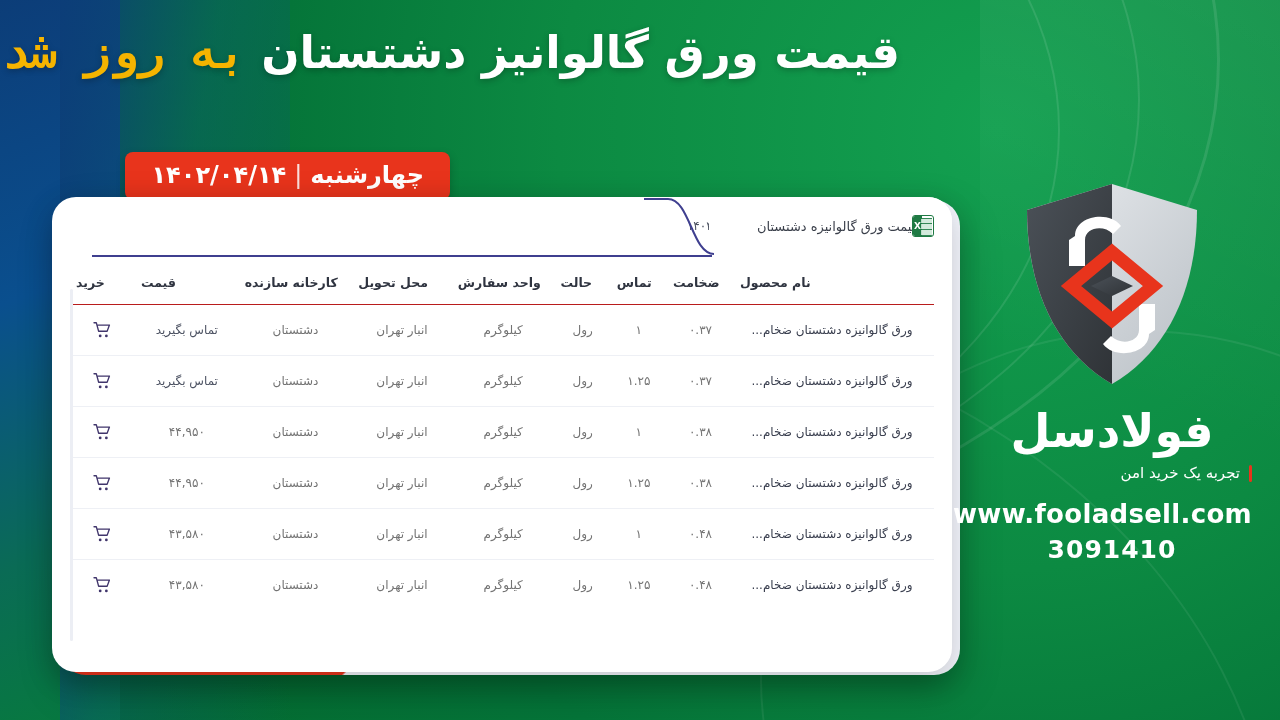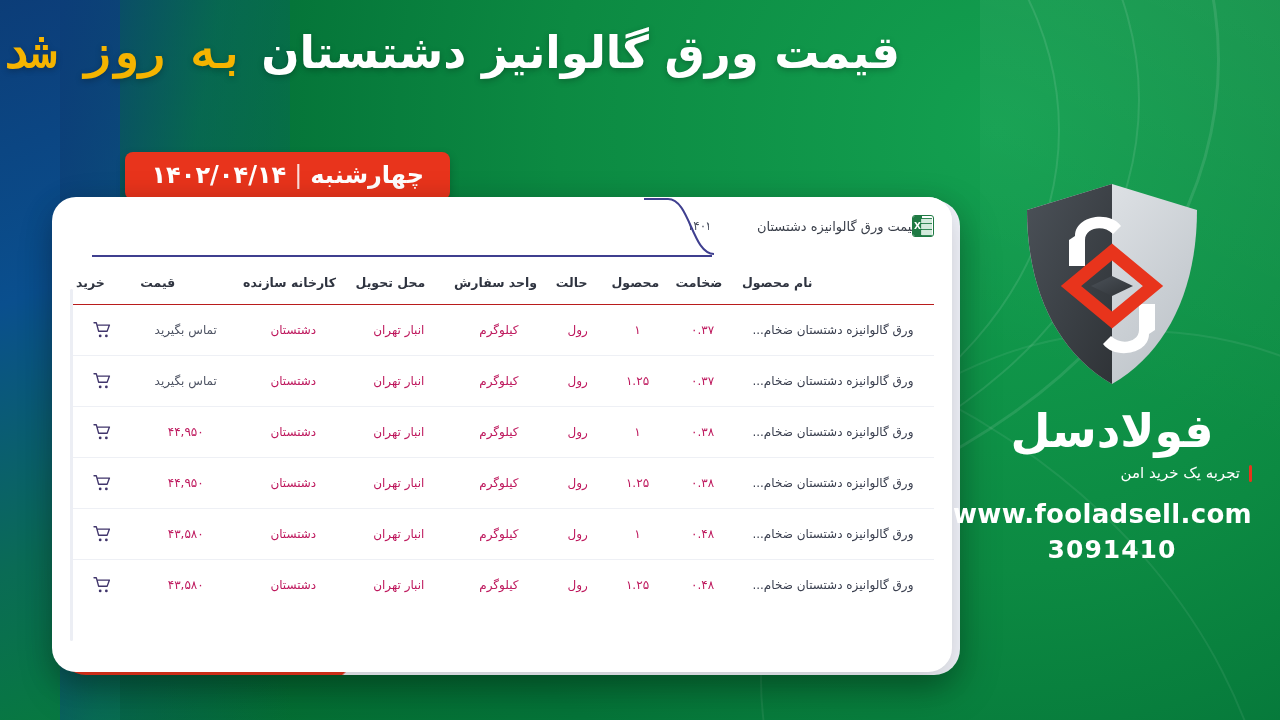--- a/index.html
+++ b/index.html
@@ -130,21 +130,21 @@
   
   .table-wrap { padding: 4px 18px 0 18px; }
   table { width: 100%; border-collapse: collapse; direction: rtl; }
   thead th {
     font-size: 12.5px; color: #2f3440; font-weight: bold;
     padding: 14px 6px 14px 6px; text-align: left;
     border-bottom: 1px solid #b91c1c;
     white-space: nowrap;
   }
   tbody td {
-    font-size: 12px; color: #be185d;
+    font-size: 12px; color: #737373;
     padding: 13px 6px; text-align: center;
     border-bottom: 1px solid #eef0f5;
     white-space: nowrap;
   }
   tbody tr:last-child td { border-bottom: none; }
   td.name { padding-right: 10px; color: #3b4050; }
   .cart-btn {
     display: inline-flex; align-items: center; justify-content: center;
     width: 26px; height: 24px; color: #3c2f66;
   }
@@ -233,21 +233,21 @@
   </svg>
 
   <div class="left-rail"></div>
 
   <div class="table-wrap">
     <table>
       <thead>
         <tr>
           <th style="width:185px">نام محصول</th>
           <th style="width:62px">ضخامت</th>
-          <th style="width:52px">محصول</th>
+          <th style="width:52px">تماس</th>
           <th style="width:52px">حالت</th>
           <th style="width:86px">واحد سفارش</th>
           <th style="width:92px">محل تحویل</th>
           <th style="width:104px">کارخانه سازنده</th>
           <th style="width:96px">قیمت</th>
           <th style="width:60px">خرید</th>
         </tr>
       </thead>
       <tbody id="tbody">
           <tr>

